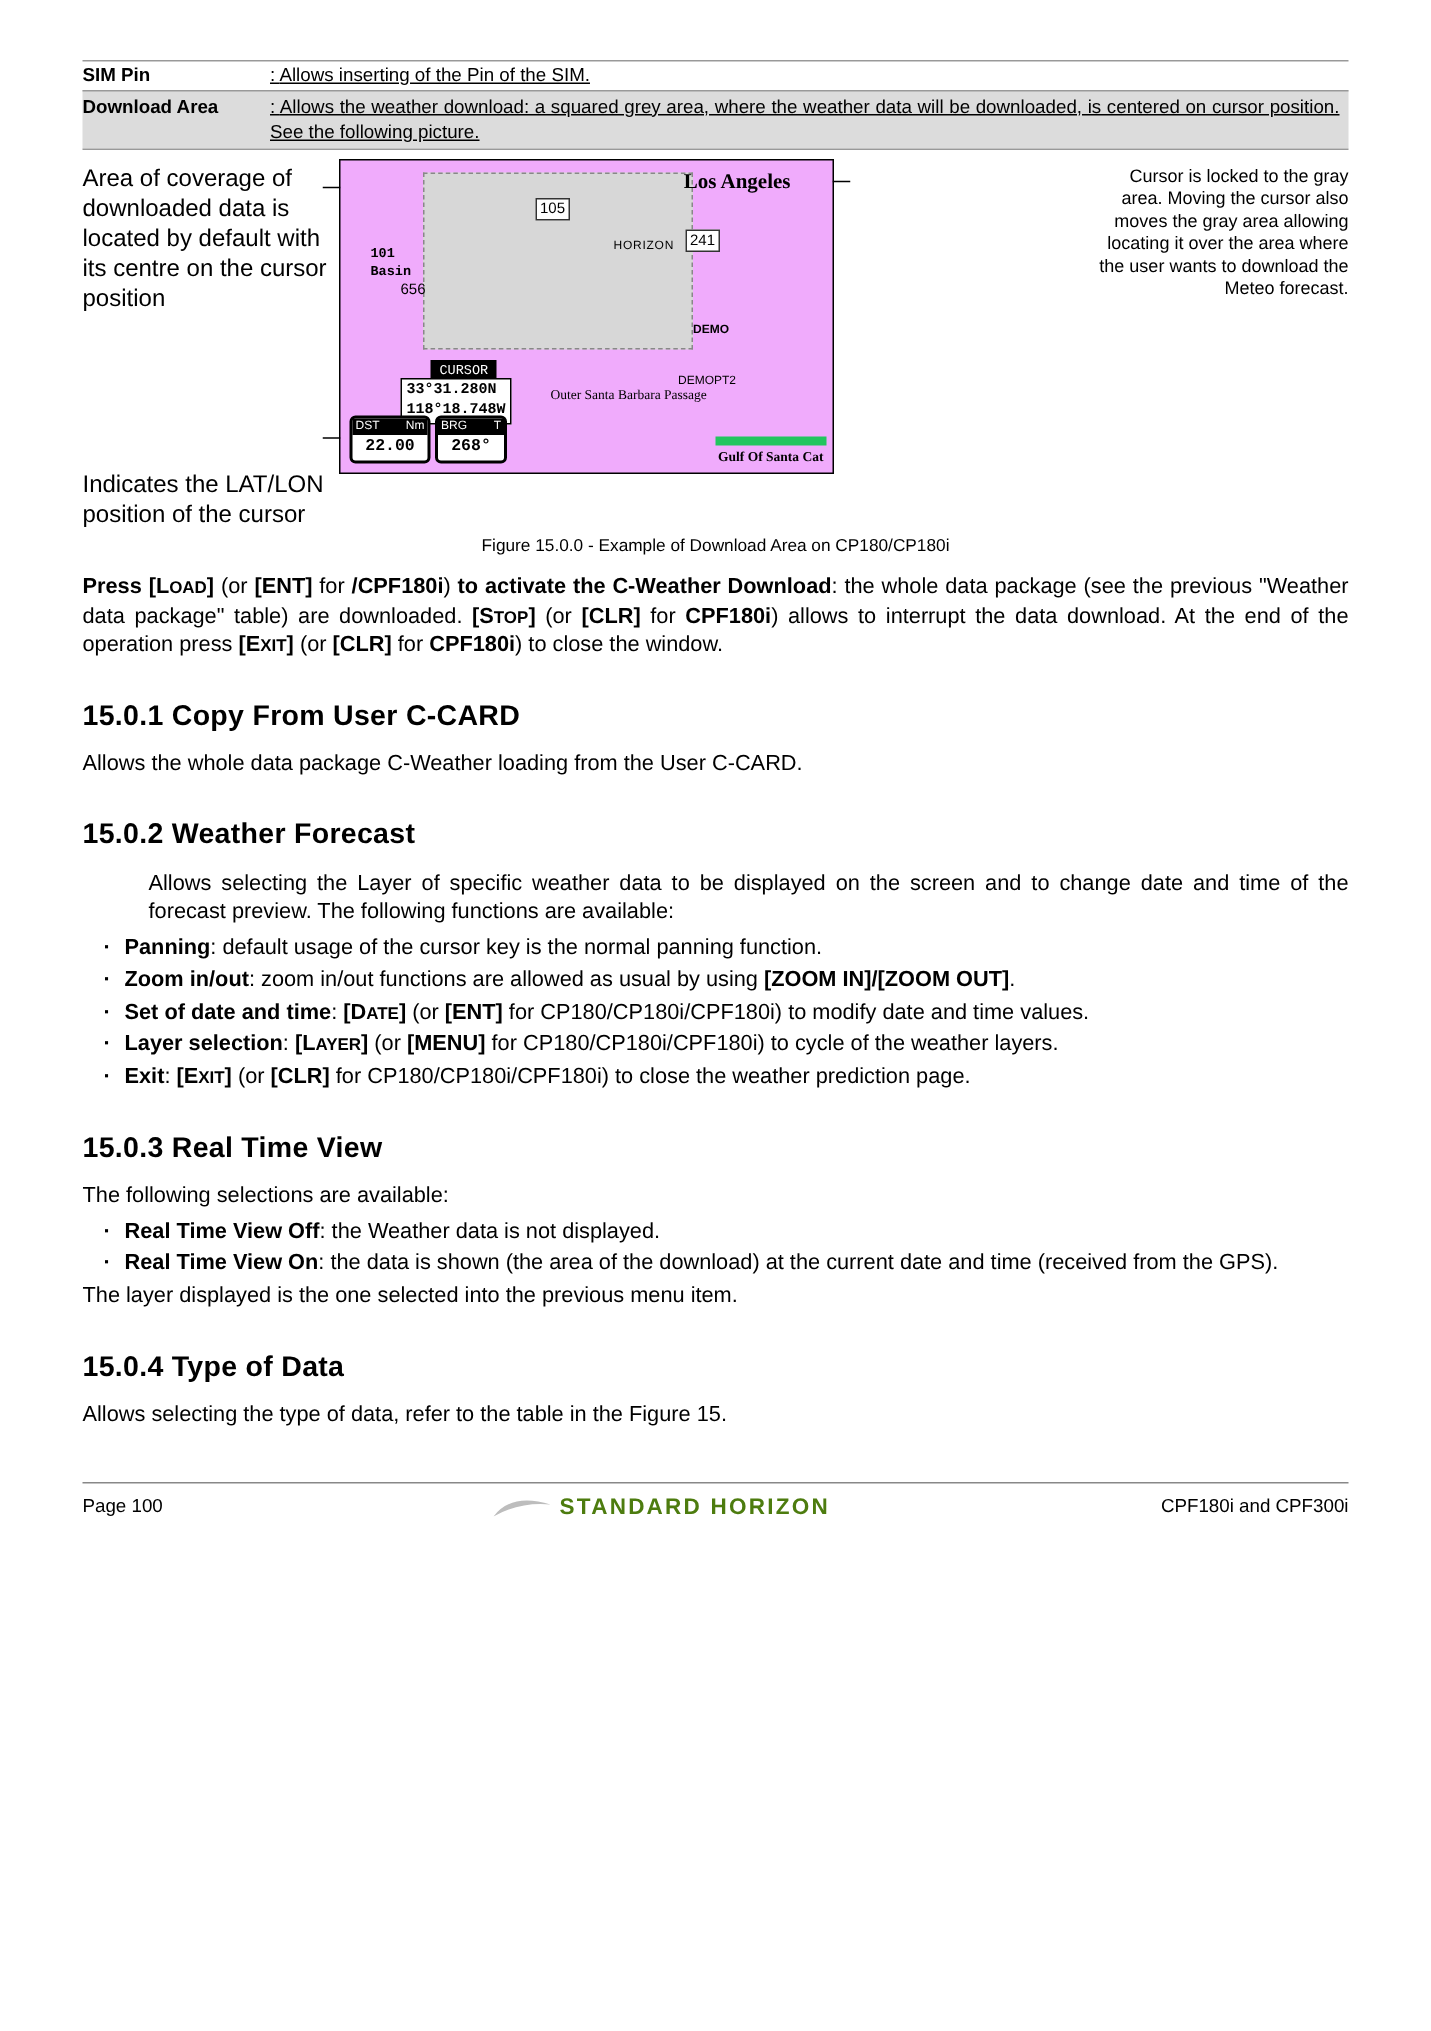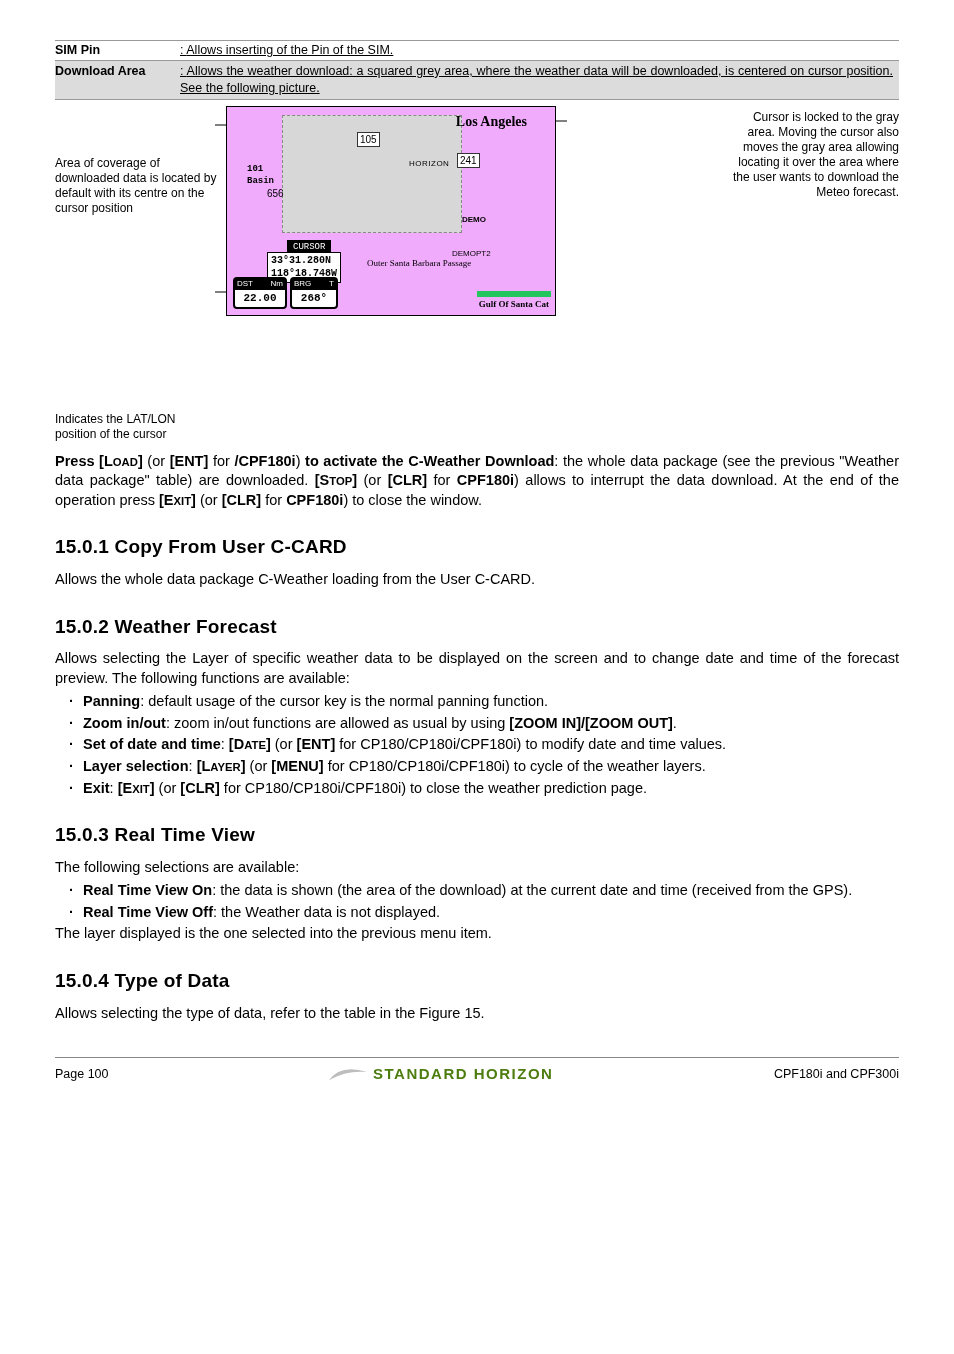--- a/index.html
+++ b/index.html
@@ -56,21 +56,21 @@
   .mapbox .cursorbox {
     position:absolute; border:1px solid #000; background:#fff; padding:1px 3px;
     font-family: "Courier New", monospace; font-weight:bold; font-size:10px;
   }
   .figcaption {
     text-align: center;
     font-size: 11.5px;
     margin-top: 3px;
   }
   .leftstacked { display:flex; flex-direction:column; gap:30px;}
-  .leftstacked > div { font-size:12px; line-height:1.25;margin-top:46px;}
+  .leftstacked > div { font-size:16px; line-height:1.25;}
 
   
   p.body { text-align: justify; margin: 10px 0; font-size: 14.5px;}
   h2.sec {
     font-family: Arial, Helvetica, sans-serif;
     font-weight: 900;
     font-size: 19px;
     margin: 24px 0 8px 0;
     letter-spacing: 0.2px;
   }
@@ -163,44 +163,45 @@
           <line x1="12" y1="18" x2="0" y2="18" stroke="#000"></line>
           <line x1="12" y1="185" x2="0" y2="185" stroke="#000"></line>
         </svg>
       <svg style="position:absolute; right:-12px; top:0; width:12px; height:50px;" viewBox="0 0 12 50">
           <line x1="0" y1="14" x2="12" y2="14" stroke="#000"></line>
         </svg>
     </div>
 
     <div class="figright">Cursor is locked to the gray area. Moving the cursor also moves the gray area allowing locating it over the area where the user wants to download the Meteo forecast.</div>
   </div>
+  <div class="figcaption">Figure 15.0.0 - Example of Download Area on CP180/CP180i</div>
 </div>
 
 <p class="body">
   <b><span>Press [L</span><span style="font-size:0.78em">OAD</span><span>]</span></b><span> (or </span><b>[ENT]</b><span> for </span><b>/CPF180i</b><span>) </span><b>to activate the C-Weather Download</b><span>: the whole data package (see the previous "Weather data package" table) are downloaded. </span><b><span>[S</span><span style="font-size:0.78em">TOP</span><span>]</span></b><span> (or </span><b>[CLR]</b><span>  for </span><b>CPF180i</b><span>) allows to interrupt the data download. At the end of the operation press </span><b><span>[E</span><span style="font-size:0.78em">XIT</span><span>]</span></b><span> (or </span><b>[CLR]</b><span>  for </span><b>CPF180i</b><span>) to close the window.</span>
 </p>
 
 <h2 class="sec">15.0.1  Copy From User C-CARD</h2>
 <p class="body">Allows the whole data package C-Weather loading from the User C-CARD.</p>
 
 <h2 class="sec">15.0.2  Weather Forecast</h2>
-<p class="body" style="margin-bottom:2px;">Allows selecting the Layer of specific weather data to be displayed on the screen and to change date and time of the forecast preview. The following functions are available:</p>
+<p class="body" style="margin-bottom:2px;margin-left:44px;">Allows selecting the Layer of specific weather data to be displayed on the screen and to change date and time of the forecast preview. The following functions are available:</p>
 <ul class="bul">
   <li><b>Panning</b><span>: default usage of the cursor key is the normal panning function.</span></li>
   <li><b>Zoom in/out</b><span>: zoom in/out functions are allowed as usual by using </span><b>[ZOOM IN]/[ZOOM OUT]</b><span>.</span></li>
   <li><b>Set of date and time</b><span>: </span><b><span>[D</span><span style="font-size:0.78em">ATE</span><span>]</span></b><span> (or </span><b>[ENT]</b><span> for CP180/CP180i/CPF180i) to modify date and time values.</span></li>
   <li><b>Layer selection</b><span>: </span><b><span>[L</span><span style="font-size:0.78em">AYER</span><span>]</span></b><span> (or </span><b>[MENU]</b><span> for CP180/CP180i/CPF180i) to cycle of the weather layers.</span></li>
   <li><b>Exit</b><span>: </span><b><span>[E</span><span style="font-size:0.78em">XIT</span><span>]</span></b><span> (or </span><b>[CLR]</b><span> for CP180/CP180i/CPF180i) to close the weather prediction page.</span></li>
 </ul>
 
 <h2 class="sec">15.0.3  Real Time View</h2>
 <p class="body" style="margin-bottom:2px;">The following selections are available:</p>
 <ul class="bul">
+  <li><b>Real Time View Off</b><span>: the Weather data is not displayed.</span></li>
   <li><b>Real Time View On</b><span>: the data is shown (the area of the download) at the current date and time (received from the GPS).</span></li>
-  <li><b>Real Time View Off</b><span>: the Weather data is not displayed.</span></li>
 </ul>
 <p class="body" style="margin-top:2px;">The layer displayed is the one selected into the previous menu item.</p>
 
 <h2 class="sec">15.0.4  Type of Data</h2>
 <p class="body">Allows selecting the type of data, refer to the table in the Figure 15.</p>
 
 <div class="footer">
   <span>Page 100</span>
   <span class="brand">
     <span class="swoosh">

